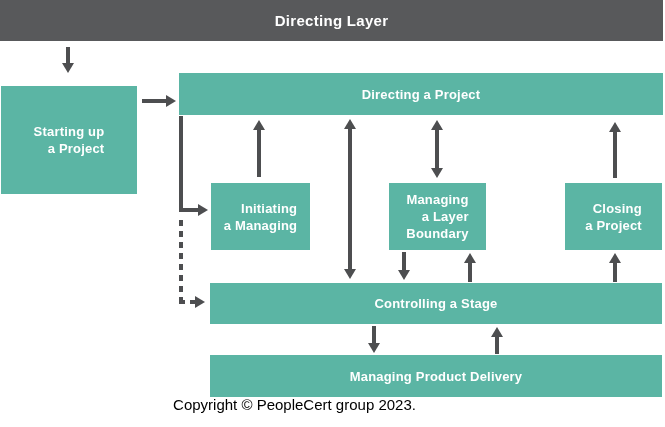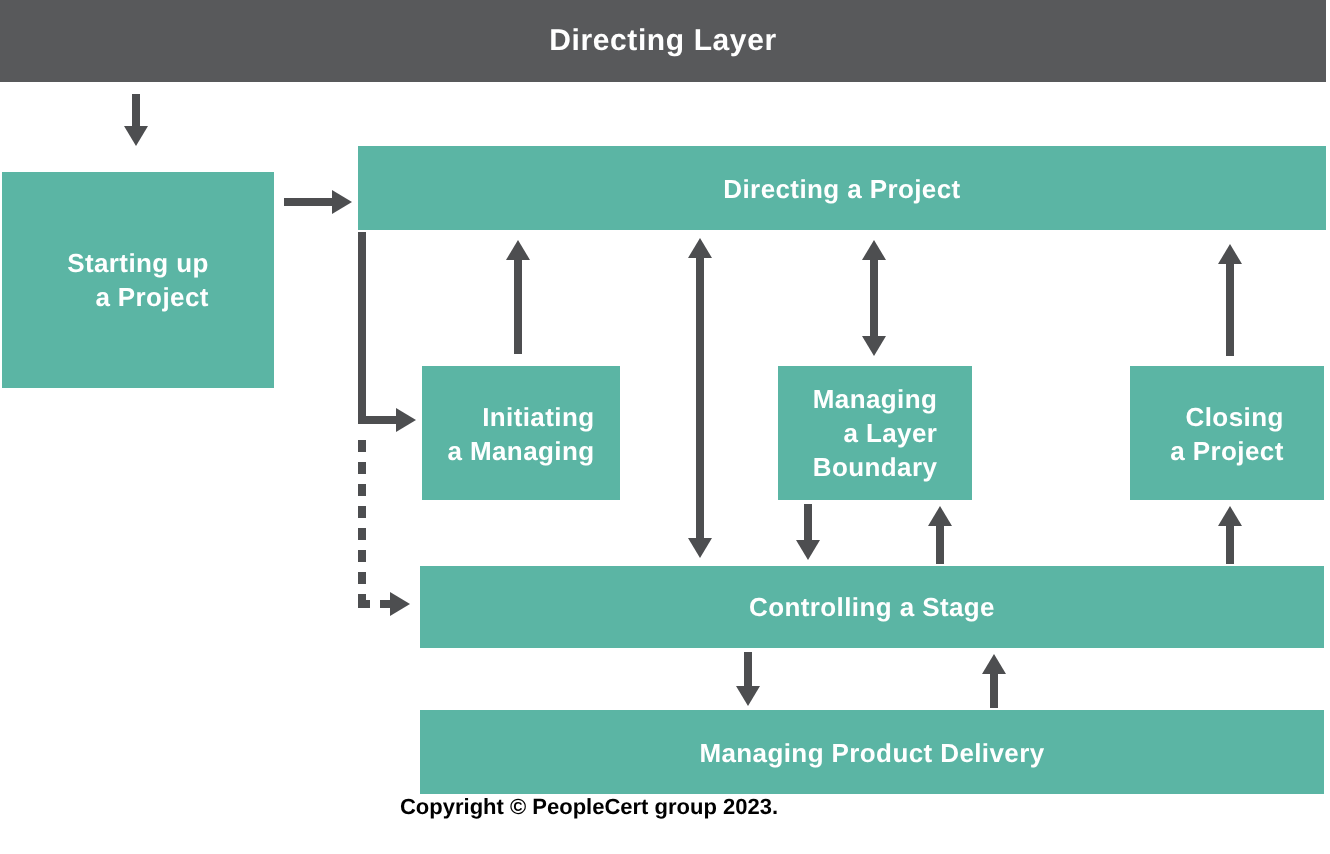--- a/index.html
+++ b/index.html
@@ -41,21 +41,21 @@
   .ln{position:absolute;background:var(--arrow);}
   .ln-dv{position:absolute;background:repeating-linear-gradient(to bottom,var(--arrow) 0 6px,transparent 6px 11px);}
   .ln-dh{position:absolute;background:repeating-linear-gradient(to right,var(--arrow) 0 6px,transparent 6px 11px);}
   .hd{position:absolute;width:0;height:0;}
   .hd-up{border-left:6px solid transparent;border-right:6px solid transparent;border-bottom:10px solid var(--arrow);}
   .hd-down{border-left:6px solid transparent;border-right:6px solid transparent;border-top:10px solid var(--arrow);}
   .hd-right{border-top:6px solid transparent;border-bottom:6px solid transparent;border-left:10px solid var(--arrow);}
 
   .footer{
     position:absolute;left:0;top:398px;width:589px;text-align:center;
-    color:var(--footer-text);font-size:11px;line-height:13.5px;font-weight:bold;
+    color:var(--footer-text);font-size:15px;line-height:13.5px;
   }
 </style>
 </head>
 <body>
 
 <div class="canvas">
 
   <div class="topbar">
     <span>Directing Layer</span>
   </div>

